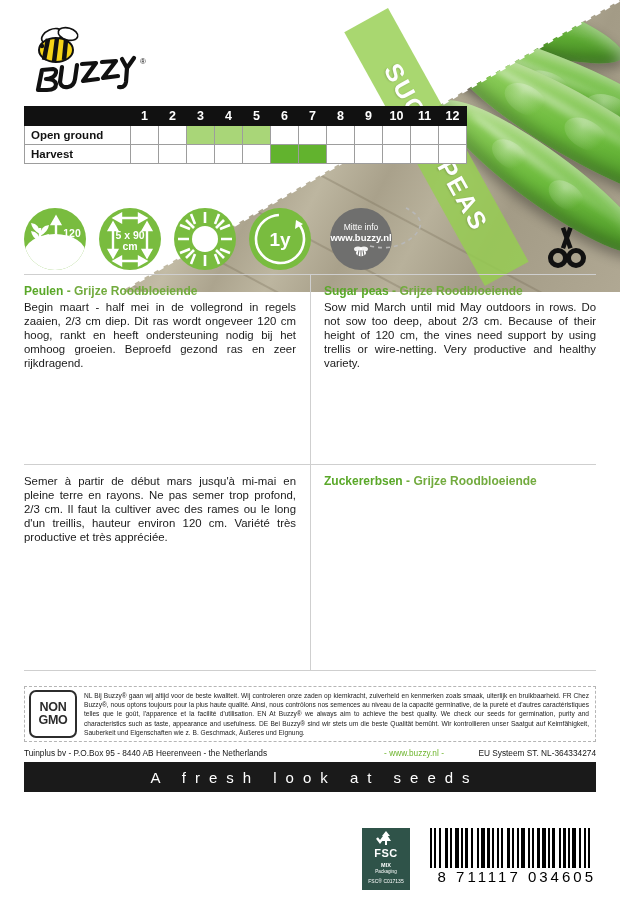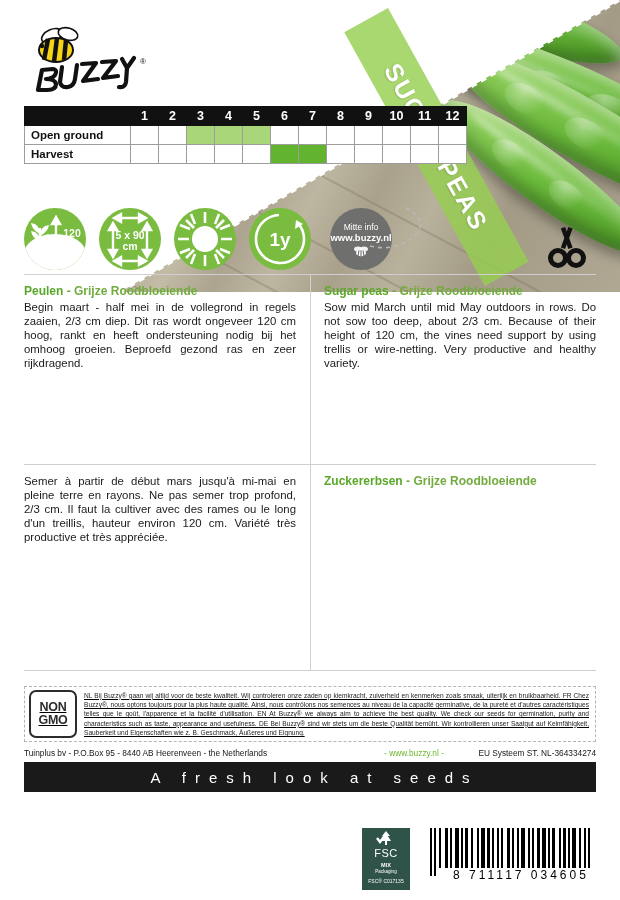--- a/index.html
+++ b/index.html
@@ -244,21 +244,20 @@
     position: absolute;
     left: 24px;
     top: 686px;
     width: 572px;
     height: 56px;
     border: 1px dashed #b5b5b5;
     box-sizing: border-box;
     display: flex;
     align-items: center;
     padding: 3px 6px 3px 4px;
-    text-decoration: underline;
   }
   .nongmo {
     width: 44px; height: 44px;
     border: 2px solid #2c2c2c;
     border-radius: 7px;
     flex: none;
     display: flex;
     flex-direction: column;
     align-items: center;
     justify-content: center;
@@ -319,21 +318,21 @@
     top: 828px;
     width: 48px;
     height: 62px;
     background: #2f5349;
     display: flex;
     flex-direction: column;
     align-items: center;
     padding-top: 2px;
     box-sizing: border-box;
   }
-  .fsc .fsc-name { color:#fff; font-size:11px; font-weight:normal; letter-spacing:0.5px; margin-top:1px; }
+  .fsc .fsc-name { color:#fff; font-size:11px; font-weight:bold; letter-spacing:0.5px; margin-top:1px; }
   .fsc .fsc-mix  { color:#fff; font-size:5.5px; font-weight:bold; margin-top:3px; }
   .fsc .fsc-sub  { color:#fff; font-size:4.6px; margin-top:1px; }
   .fsc .fsc-code { color:#fff; font-size:5px; margin-top:4px; }
 
   .barcode {
     position: absolute;
     left: 430px;
     top: 828px;
     width: 166px;
     height: 60px;
@@ -346,26 +345,26 @@
     display: flex;
     align-items: flex-start;
   }
   .barcode .bars i {
     display: block;
     height: 48px;
     background: #000;
   }
   .barcode .num {
     position: absolute;
-    left: 8px;
+    left: 0;
     top: 40px;
     width: 166px;
-    text-align: center;
+    text-align: right;
     font-family: "Liberation Sans", sans-serif;
-    font-size: 12px;
+    font-size: 15px;
     letter-spacing: 3px;
     color: #000;
     background: #fff;
   }
 </style>
 </head>
 <body>
 
 <div class="packet">
 

